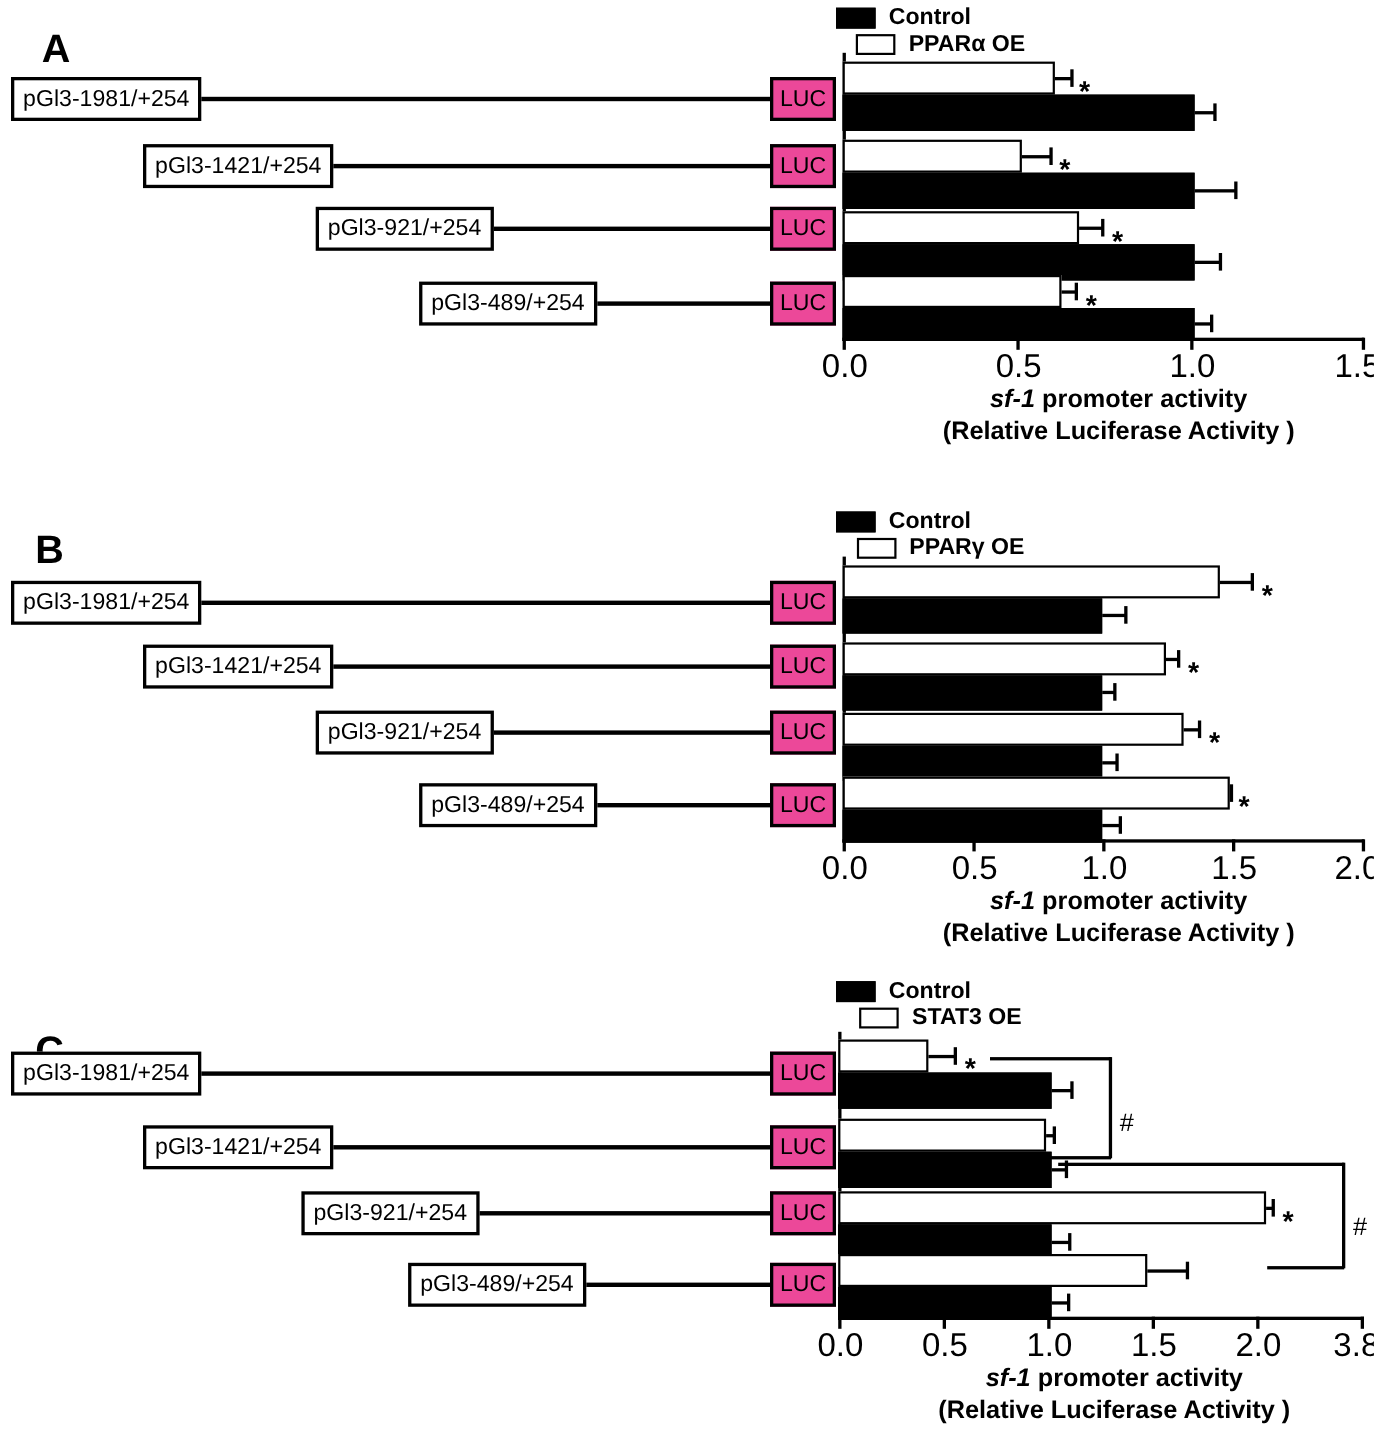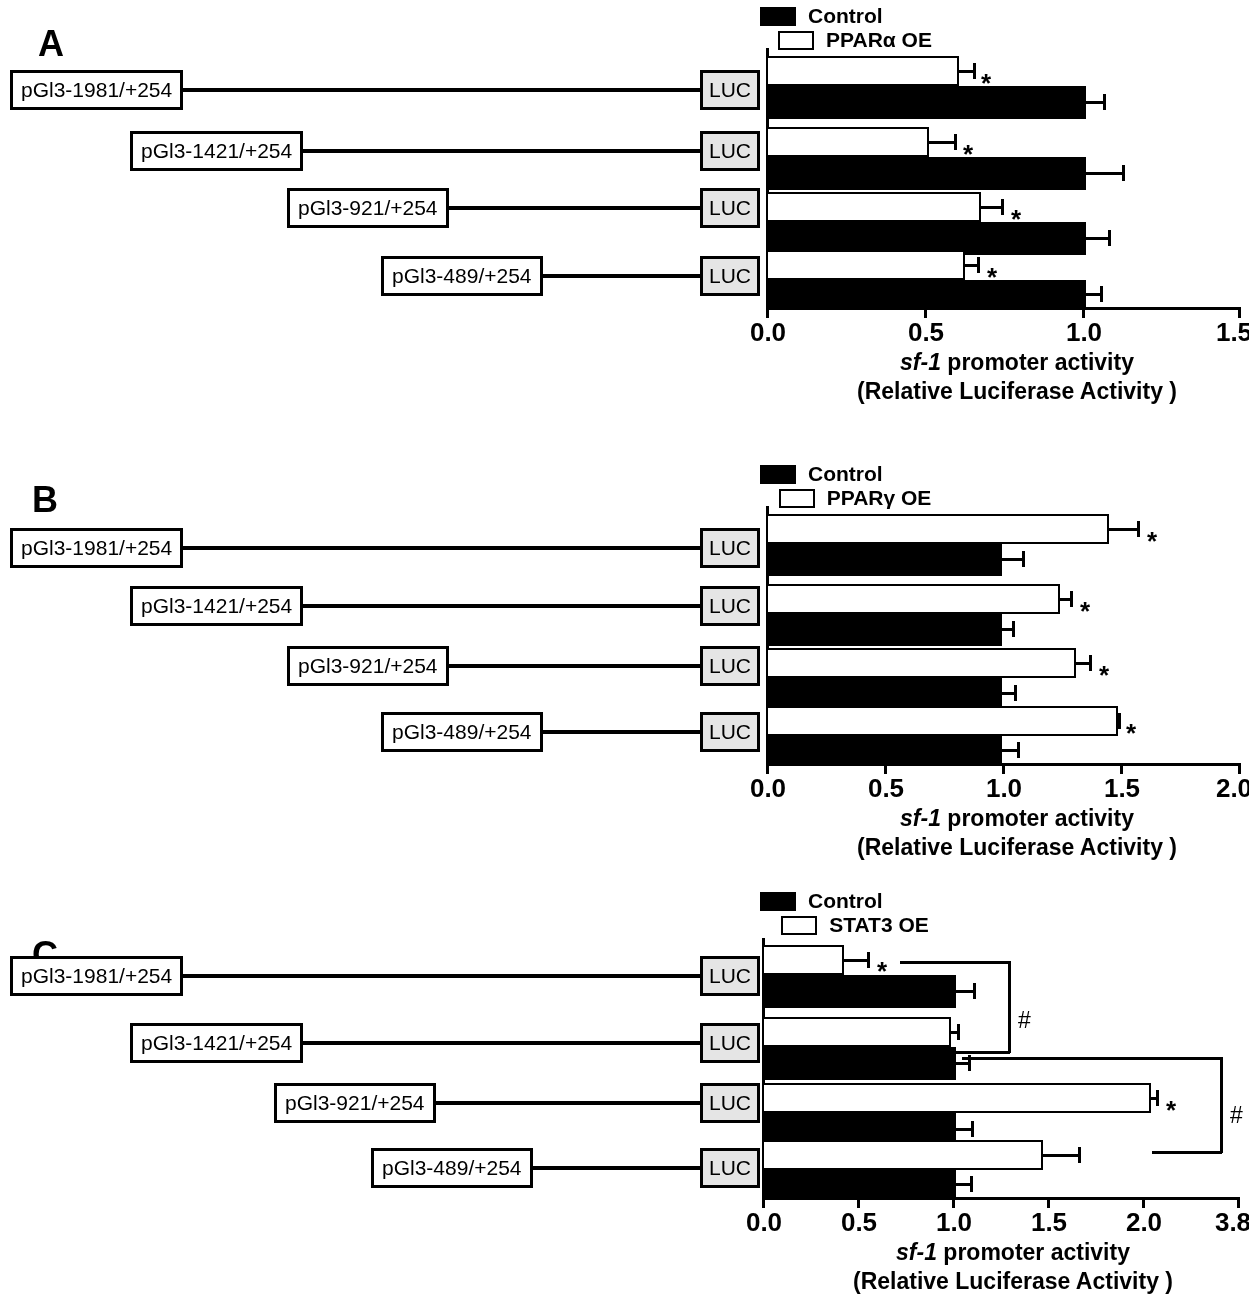--- a/index.html
+++ b/index.html
@@ -70,21 +70,21 @@
     text-align: center;
   }
   .cline {
     height: 4px;
     background: #000;
     flex: 1 1 auto;
   }
   .lucbox {
     box-sizing: border-box;
     border: 3.5px solid #000;
-    background: #e5e5e5;
+    background: #ec4899;
     height: 40px;
     line-height: 33px;
     font-size: 21px;
     padding: 0 6px;
     white-space: nowrap;
   }
   
   .plot {
     position: absolute;
   }
@@ -99,22 +99,22 @@
     background: #000;
   }
   .tick {
     position: absolute;
     width: 3px;
     height: 11px;
     background: #000;
   }
   .ticklabel {
     position: absolute;
-    font-size: 26px;
-    font-weight: bold;
+    font-size: 30px;
+    font-weight: normal;
     text-align: center;
     transform: translateX(-50%);
     white-space: nowrap;
   }
   .bar {
     position: absolute;
     box-sizing: border-box;
   }
   .bar.black { background: #000; border: 2px solid #000; }
   .bar.white { background: #fff; border: 2.5px solid #000; }

